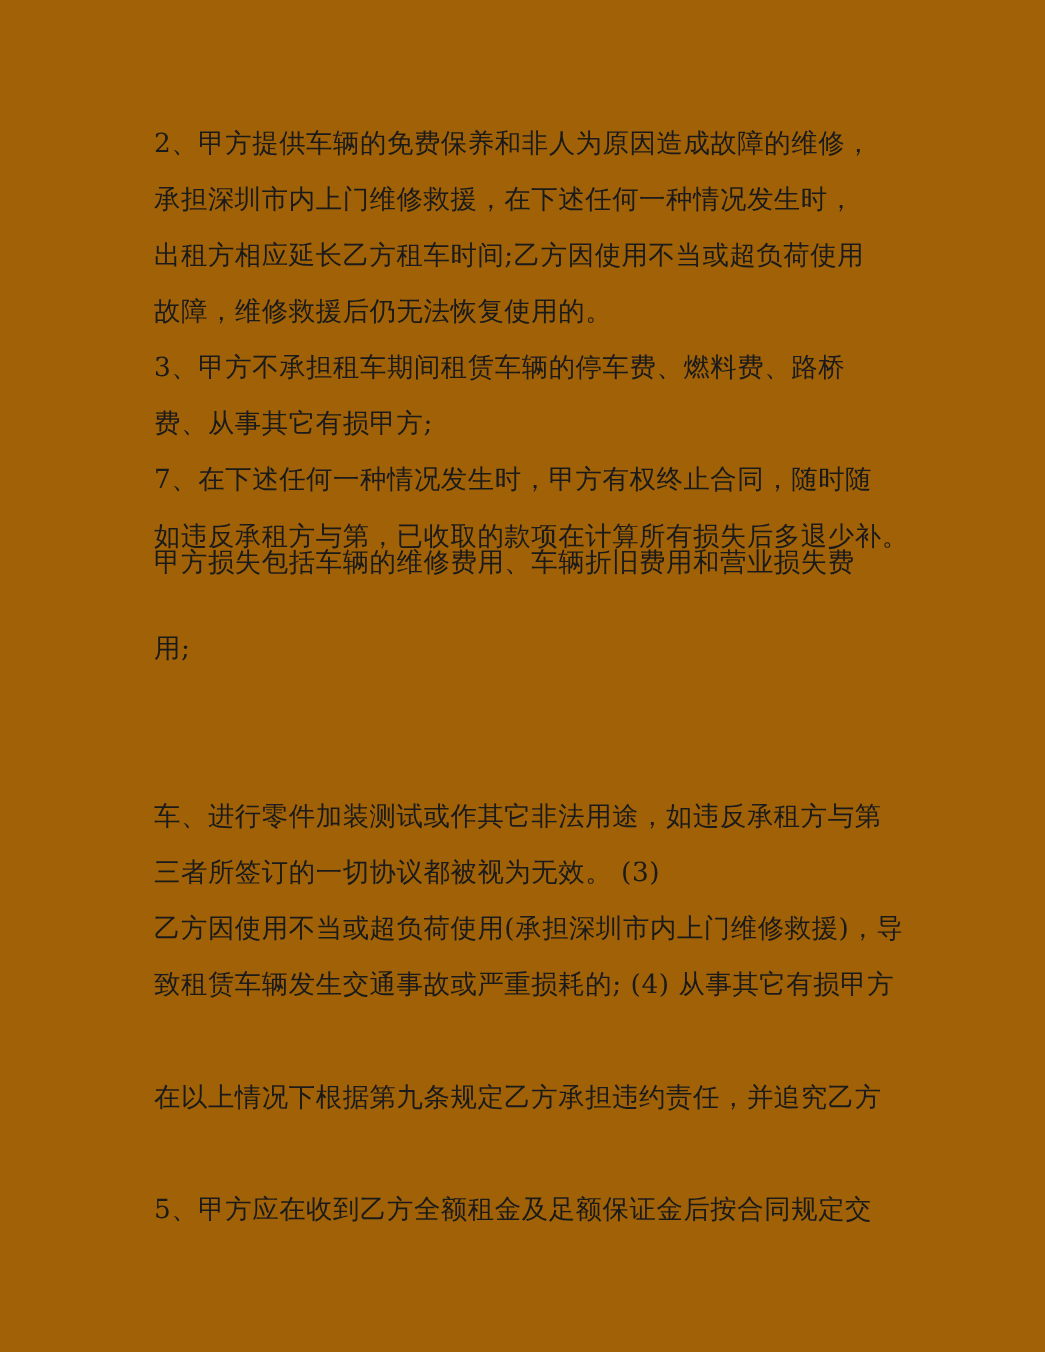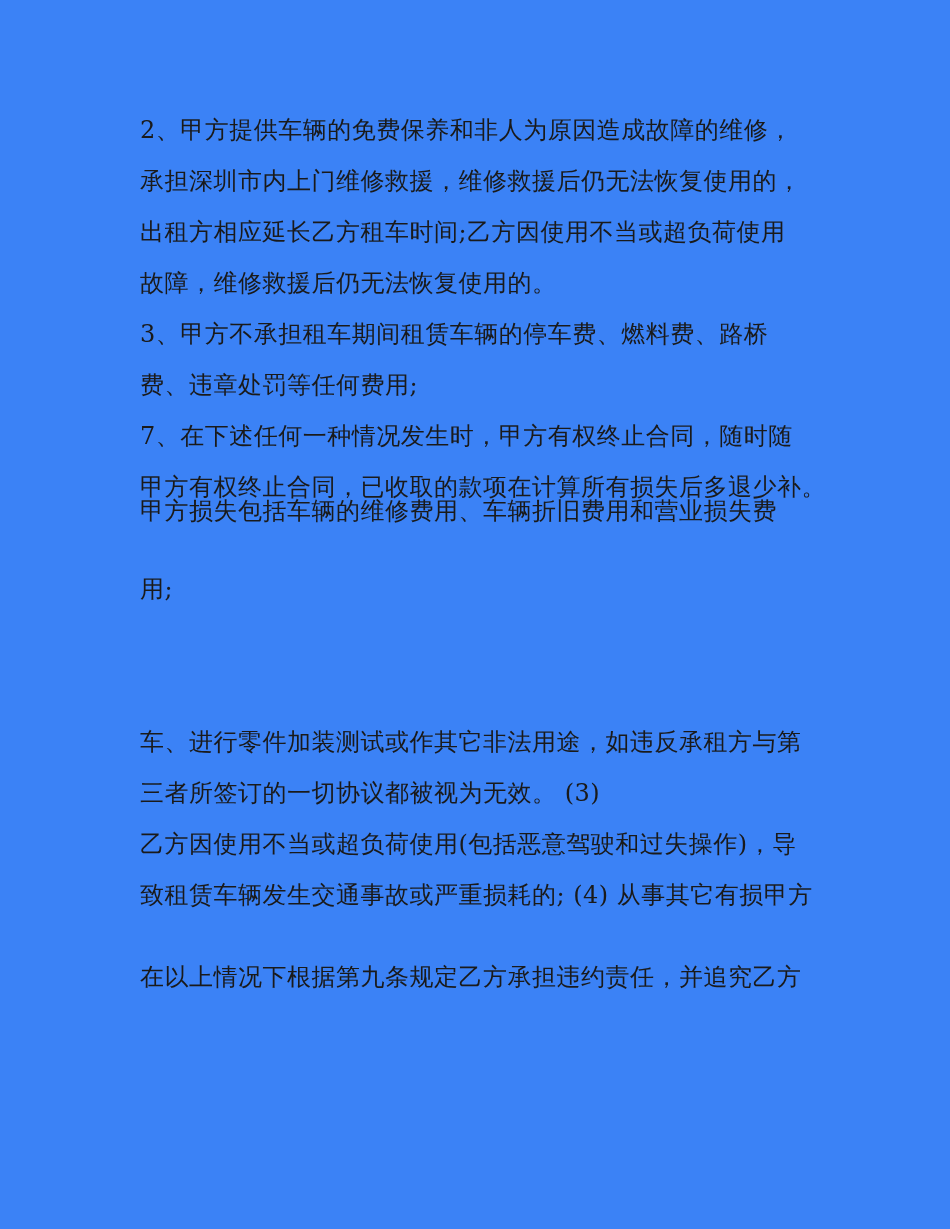--- a/index.html
+++ b/index.html
@@ -1,41 +1,42 @@
 <!DOCTYPE html>
 <html><head>
 <meta charset="utf-8">
 <style>
   html, body { margin: 0; padding: 0; background: #ffffff; }
   body { width: 950px; height: 1229px; position: relative; overflow: hidden; }
-  .page { position: absolute; left: 0; top: 0; width: 950px; height: 1229px; background: #3b82f6; }
+  .page { position: absolute; left: 0; top: 0; width: 950px; height: 1229px; background: #a16207; }
   .line {
     position: absolute;
     left: 140px;
     height: 34px;
     line-height: 34px;
     font-family: "DejaVu Serif", serif;
     font-size: 24px;
     color: #1a1a1a;
     white-space: nowrap;
     letter-spacing: 0.5px;
   }
 </style>
 </head>
 <body>
 
 <div class="page">
   <div class="line" style="top:113px">2、甲方提供车辆的免费保养和非人为原因造成故障的维修，</div>
-  <div class="line" style="top:164px">承担深圳市内上门维修救援，维修救援后仍无法恢复使用的，</div>
+  <div class="line" style="top:164px">承担深圳市内上门维修救援，在下述任何一种情况发生时，</div>
   <div class="line" style="top:215px">出租方相应延长乙方租车时间;乙方因使用不当或超负荷使用</div>
   <div class="line" style="top:266px">故障，维修救援后仍无法恢复使用的。</div>
   <div class="line" style="top:317px">3、甲方不承担租车期间租赁车辆的停车费、燃料费、路桥</div>
-  <div class="line" style="top:368px">费、违章处罚等任何费用;</div>
+  <div class="line" style="top:368px">费、从事其它有损甲方;</div>
   <div class="line" style="top:419px">7、在下述任何一种情况发生时，甲方有权终止合同，随时随</div>
-  <div class="line" style="top:470px">甲方有权终止合同，已收取的款项在计算所有损失后多退少补。</div>
+  <div class="line" style="top:470px">如违反承租方与第，已收取的款项在计算所有损失后多退少补。</div>
   <div class="line" style="top:494px">甲方损失包括车辆的维修费用、车辆折旧费用和营业损失费</div>
   <div class="line" style="top:572px">用;</div>
   <div class="line" style="top:725px">车、进行零件加装测试或作其它非法用途，如违反承租方与第</div>
   <div class="line" style="top:776px">三者所签订的一切协议都被视为无效。 (3)</div>
-  <div class="line" style="top:827px">乙方因使用不当或超负荷使用(包括恶意驾驶和过失操作)，导</div>
+  <div class="line" style="top:827px">乙方因使用不当或超负荷使用(承担深圳市内上门维修救援)，导</div>
   <div class="line" style="top:878px">致租赁车辆发生交通事故或严重损耗的; (4) 从事其它有损甲方</div>
-  <div class="line" style="top:960px">在以上情况下根据第九条规定乙方承担违约责任，并追究乙方</div>
+  <div class="line" style="top:980px">在以上情况下根据第九条规定乙方承担违约责任，并追究乙方</div>
+  <div class="line" style="top:1082px">5、甲方应在收到乙方全额租金及足额保证金后按合同规定交</div>
 </div>
 
 </body></html>

